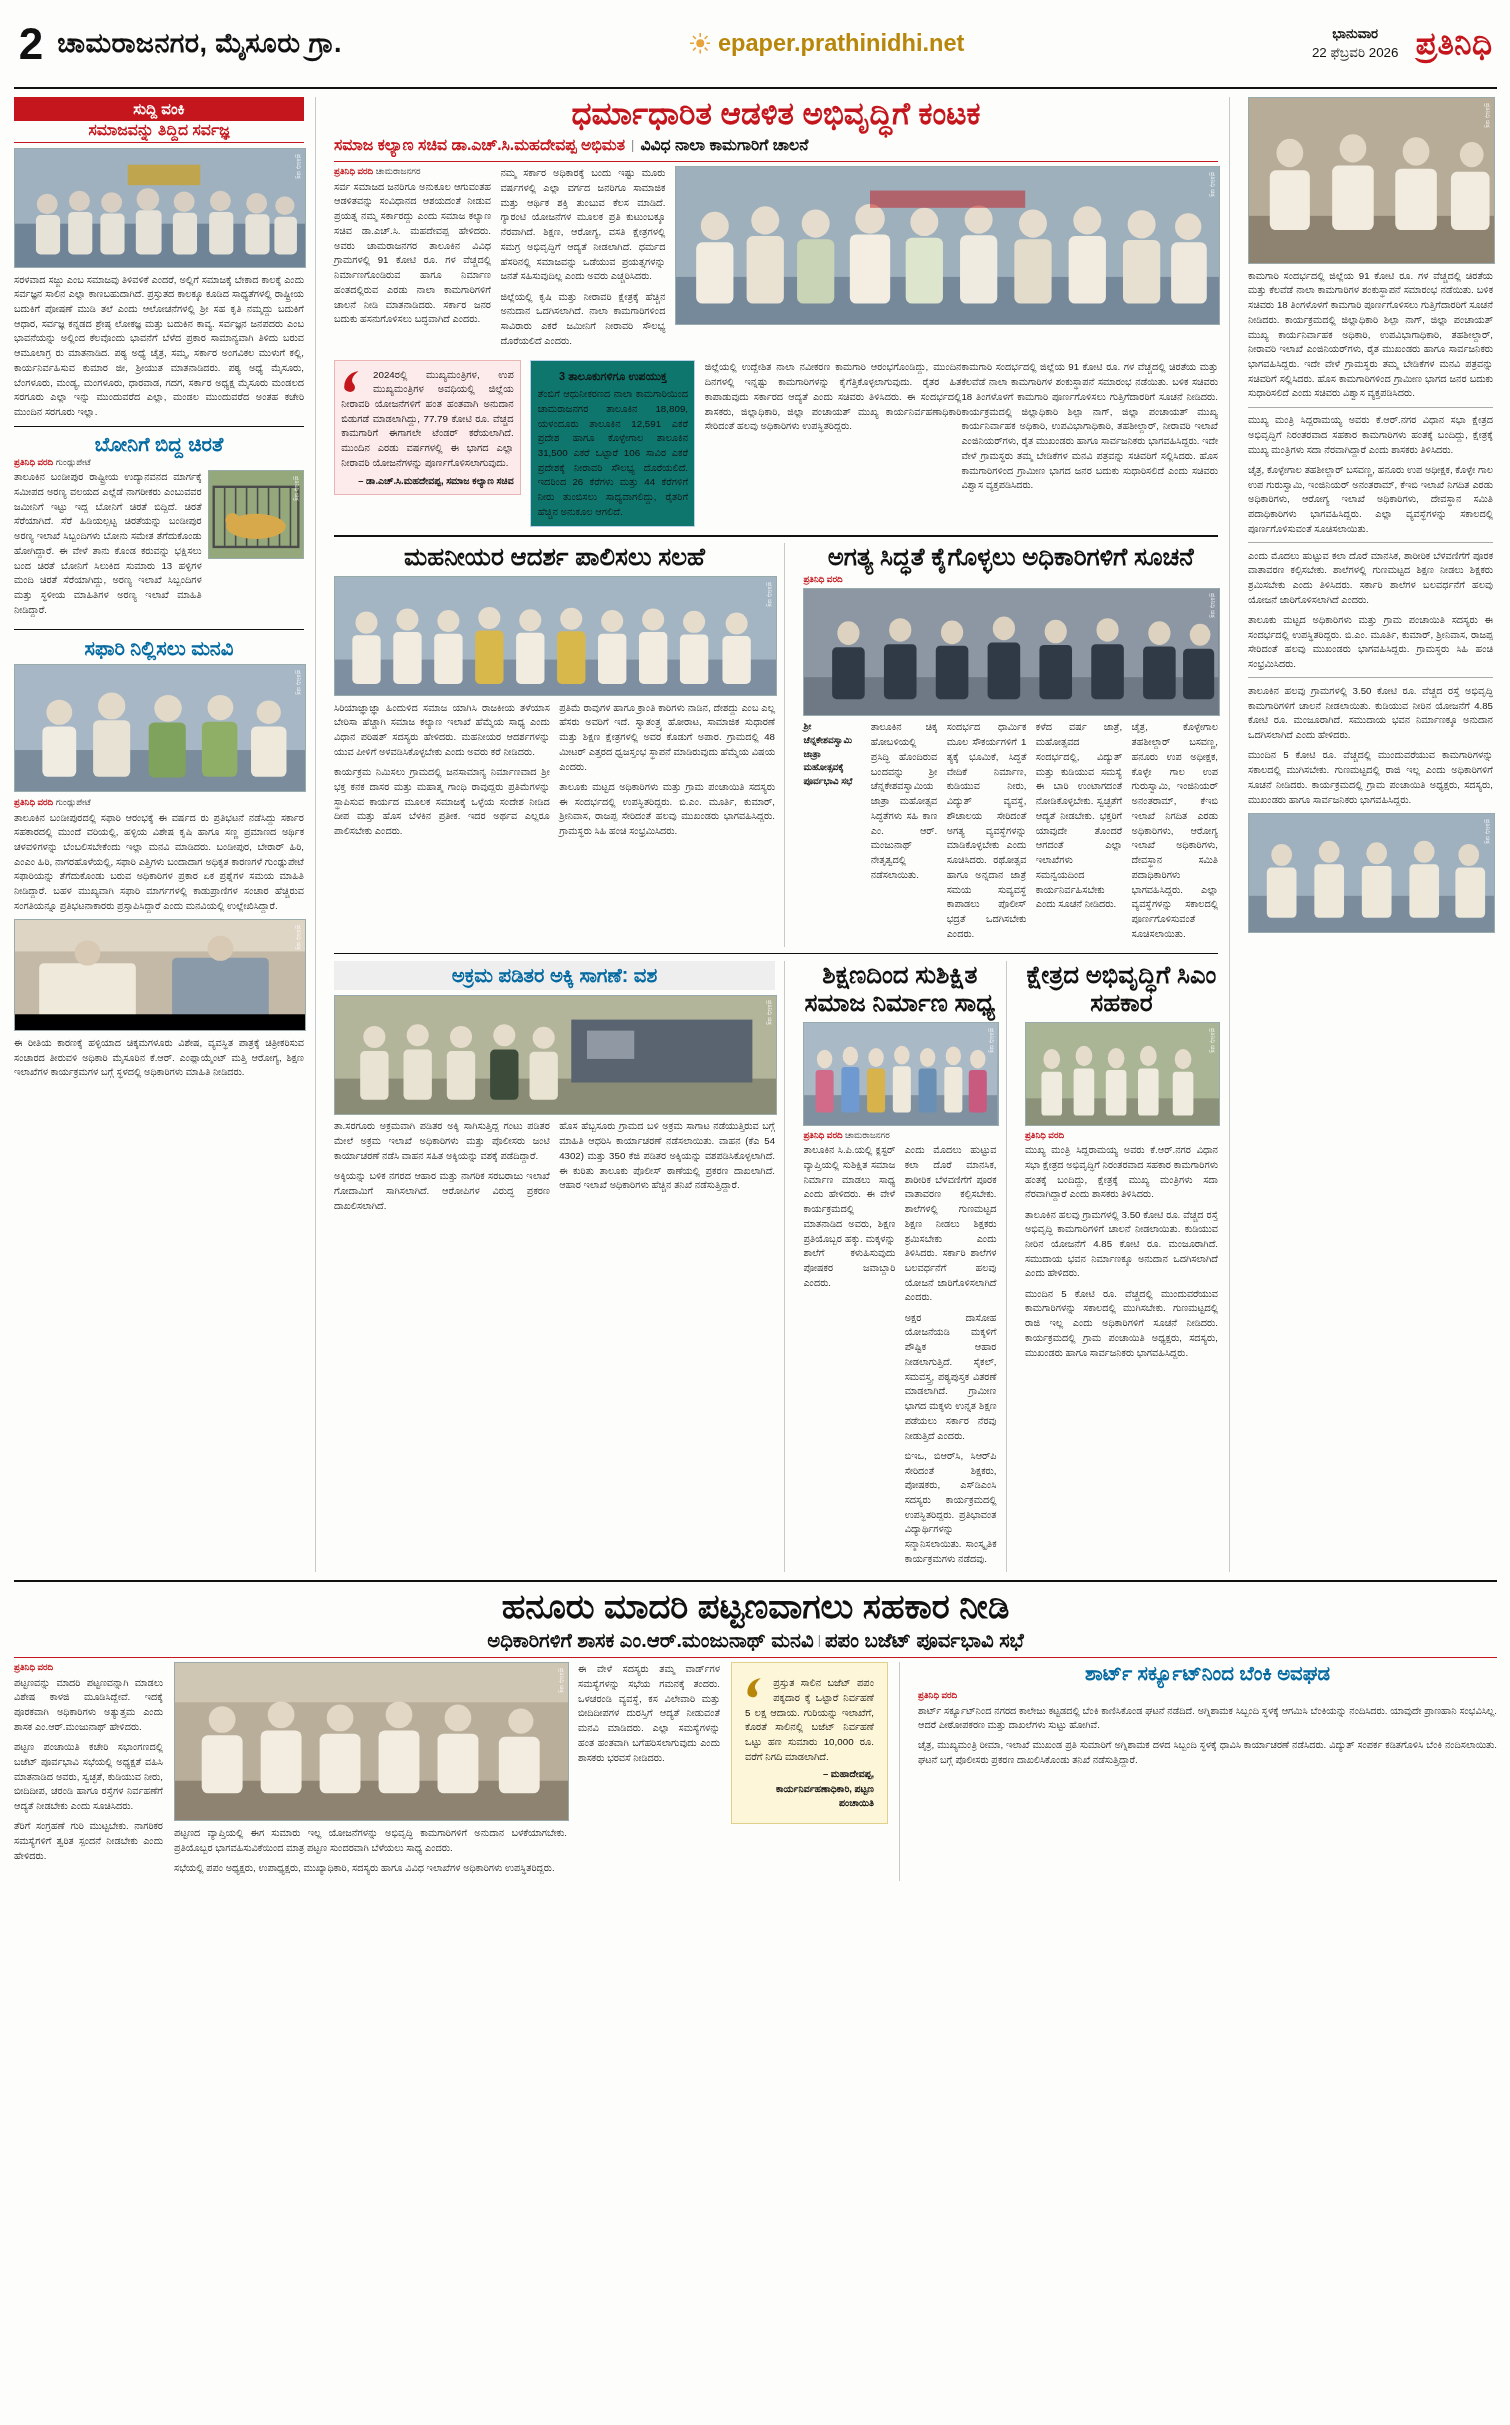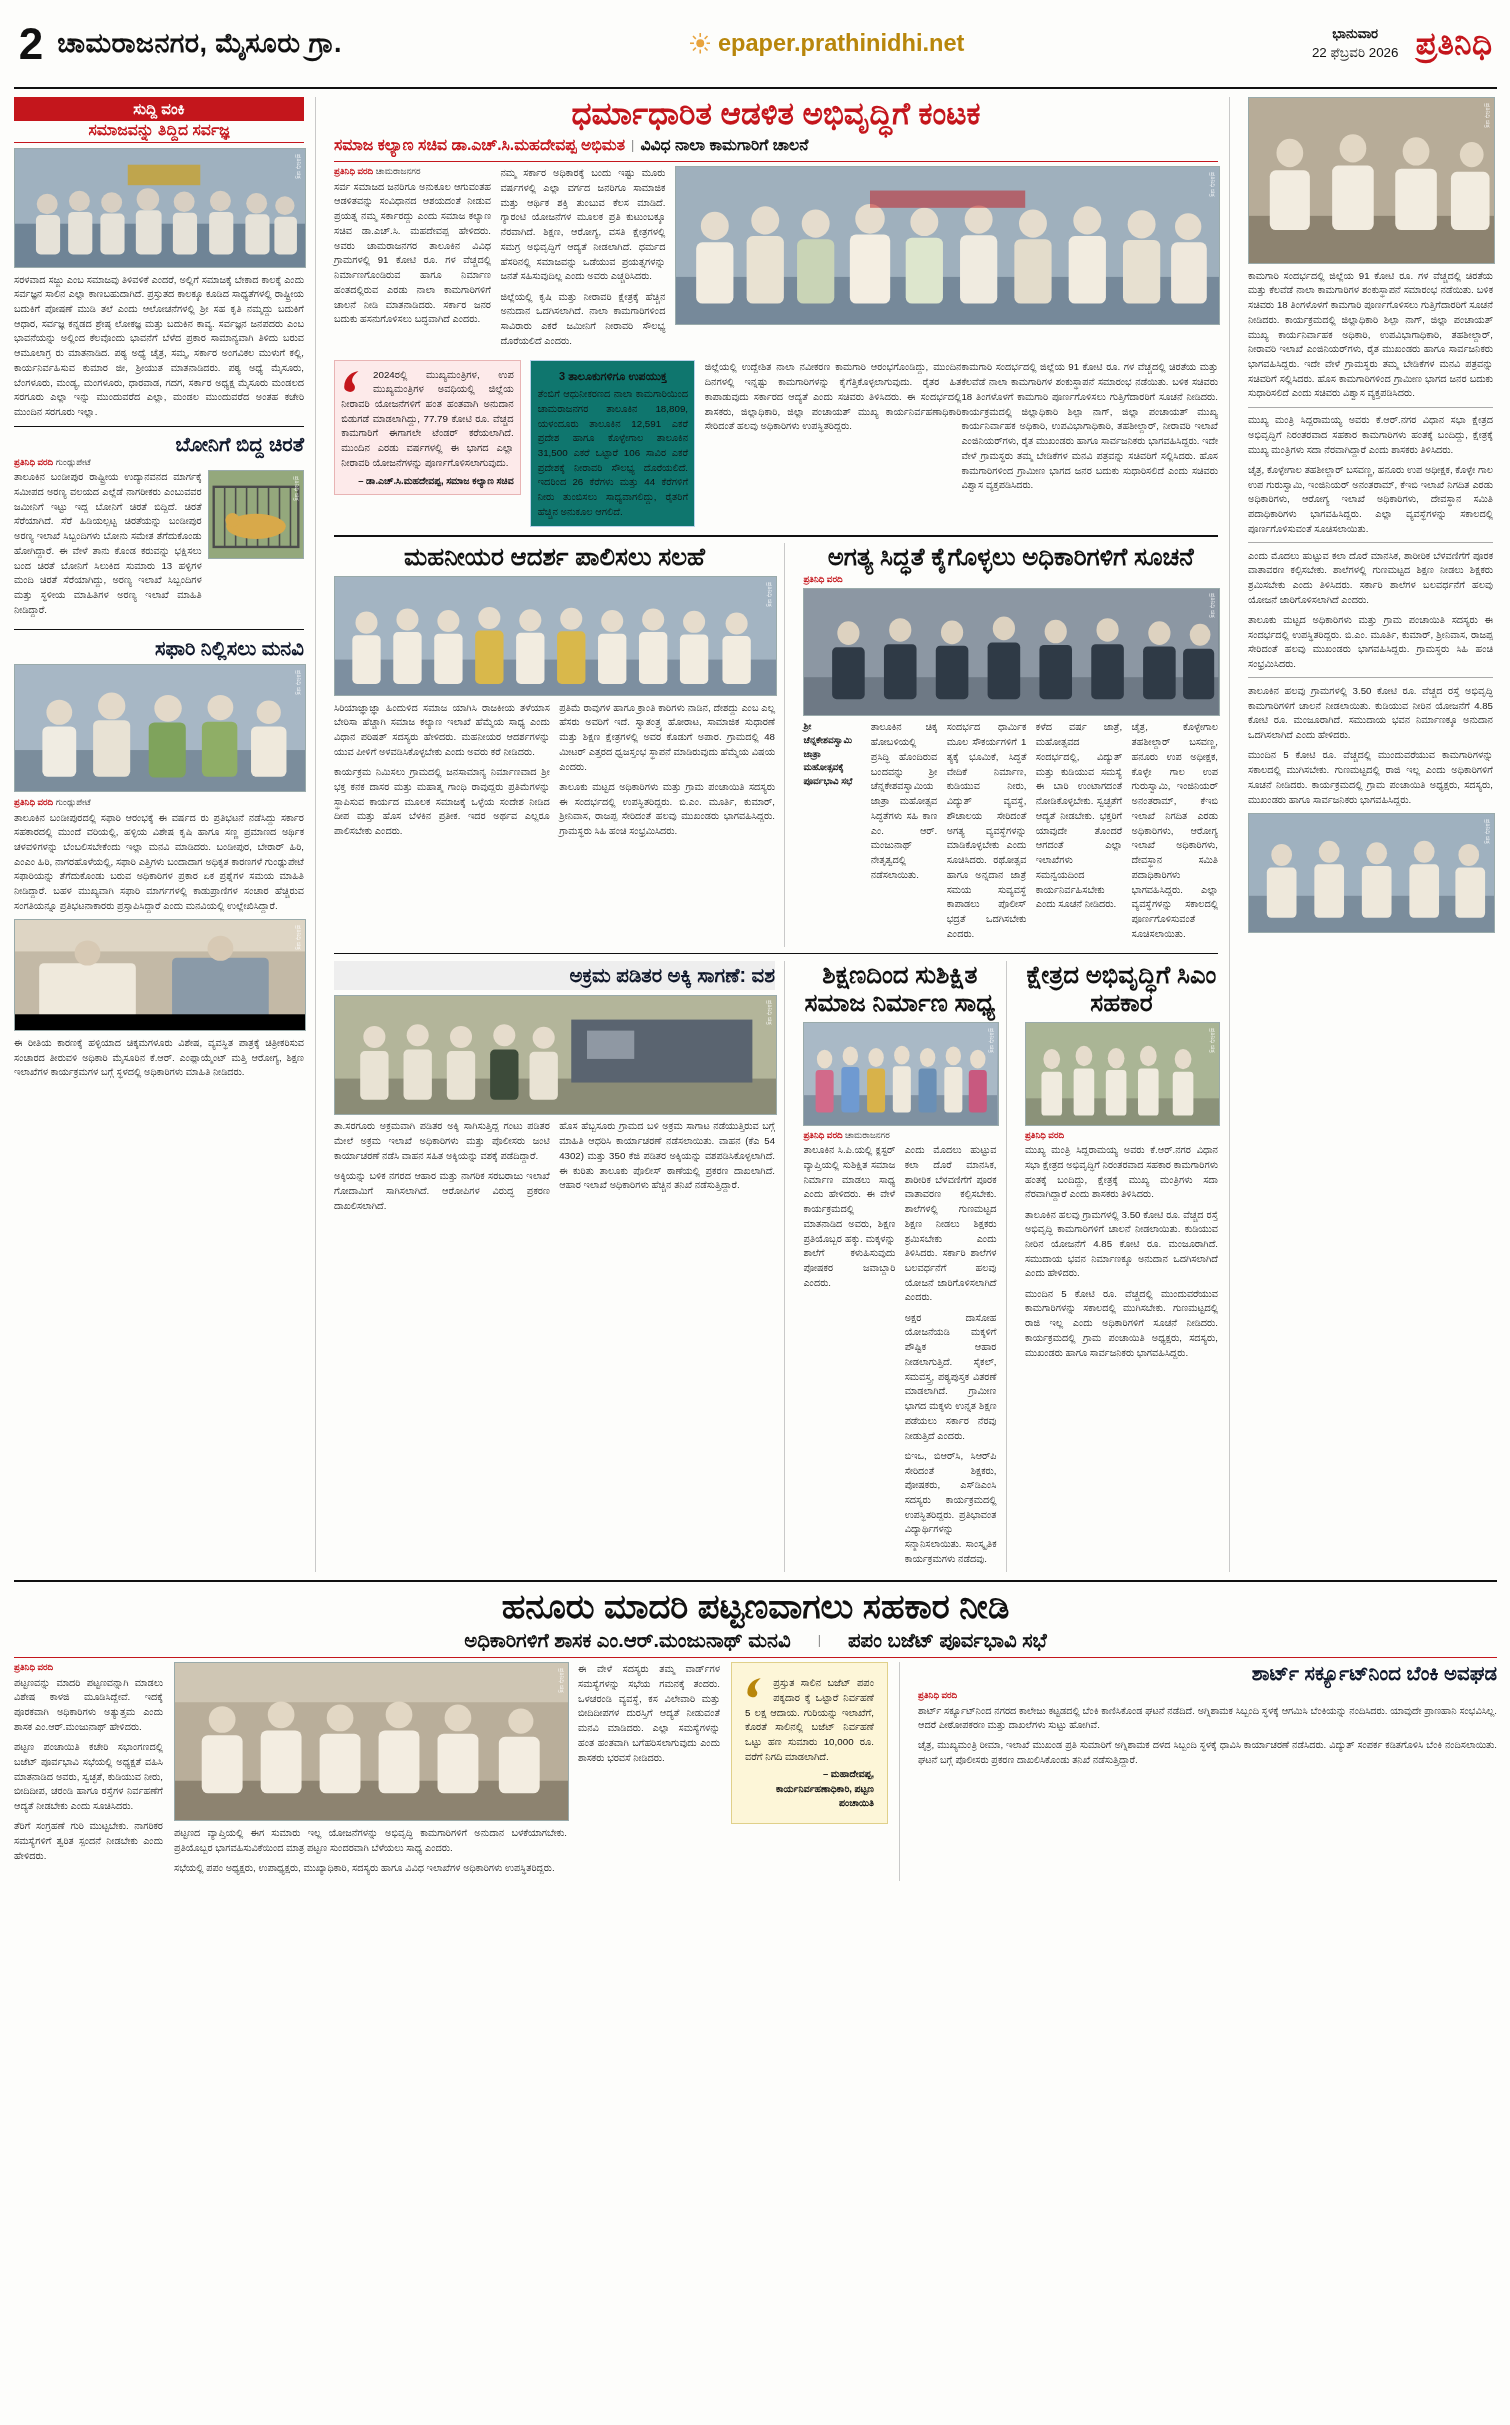--- a/index.html
+++ b/index.html
@@ -22,21 +22,21 @@
   .col{box-sizing:border-box;}
   .c1{width:290px;}
   .c2{width:903px;}
   .c3{width:264px;}
 
   
   .red-head{background:#c4161c;color:#fff;text-align:center;font-size:15px;font-weight:bold;padding:3.1px 0;}
   .sub-red{color:#c4161c;text-align:center;font-size:15.7px;font-weight:bold;border-bottom:1.6px solid #c4161c;padding-bottom:3.1px;margin-bottom:4.7px;}
   .hl-red{font-size:31px;font-weight:bold;line-height:1.12;text-align:center;color:#c4161c;}
   .hl-md{font-size:24.4px;font-weight:bold;line-height:1.16;text-align:center;color:#111;}
-  .hl-sm{font-size:19.7px;font-weight:bold;line-height:1.18;text-align:right;color:#0f172a;}
+  .hl-sm{font-size:19.7px;font-weight:bold;line-height:1.18;text-align:center;color:#0369a1;}
   .subhead{font-size:15px;font-weight:bold;text-align:center;color:#111;padding:3.1px 0;border-bottom:0.8px solid #bbb;margin-bottom:4.7px;}
   .byline{font-size:8.7px;color:#c4161c;font-weight:bold;margin-bottom:2.4px;}
   .byline .b2{color:#333;font-weight:normal;}
   p.txt{font-size:9.7px;line-height:1.52;text-align:justify;margin:0 0 5.5px 0;color:#1a1a1a;-webkit-hyphens:auto;hyphens:auto;word-break:break-word;}
   .rule{border-top:1.6px solid #111;margin:6.3px 0;}
   .rule-thin{border-top:0.8px solid #aaa;margin:5.5px 0;}
 
   
   .ph{position:relative;width:100%;background:#8fa0ad;overflow:hidden;border:0.8px solid #9aa;}
   .ph .cap{position:absolute;right:1.6px;top:4.7px;writing-mode:vertical-rl;font-size:6.3px;color:#fff;opacity:.9;}
@@ -597,21 +597,21 @@
         <span class="cap">ಪ್ರತಿನಿಧಿ ಚಿತ್ರ</span>
       </div>
     </div>
 
   </div>
 
   <div class="blackbar"></div>
 
   <div>
     <div class="bottom-hl">ಹನೂರು ಮಾದರಿ ಪಟ್ಟಣವಾಗಲು ಸಹಕಾರ ನೀಡಿ</div>
-    <div style="display:flex;justify-content:center;gap:27px;align-items:center;margin-top:3.1px">
+    <div style="display:flex;justify-content:center;gap:4px;align-items:center;margin-top:3.1px">
       <span class="bottom-sub" style="margin:0">ಅಧಿಕಾರಿಗಳಿಗೆ ಶಾಸಕ ಎಂ.ಆರ್.ಮಂಜುನಾಥ್ ಮನವಿ</span>
       <span class="sep-pipe">|</span>
       <span class="bottom-sub" style="margin:0">ಪಪಂ ಬಜೆಟ್ ಪೂರ್ವಭಾವಿ ಸಭೆ</span>
     </div>
     <div class="redline"></div>
 
     <div style="display:flex;gap:11px;margin-top:4.7px">
       <div style="width:149px">
         <div class="byline">
           <span>ಪ್ರತಿನಿಧಿ ವರದಿ</span>

